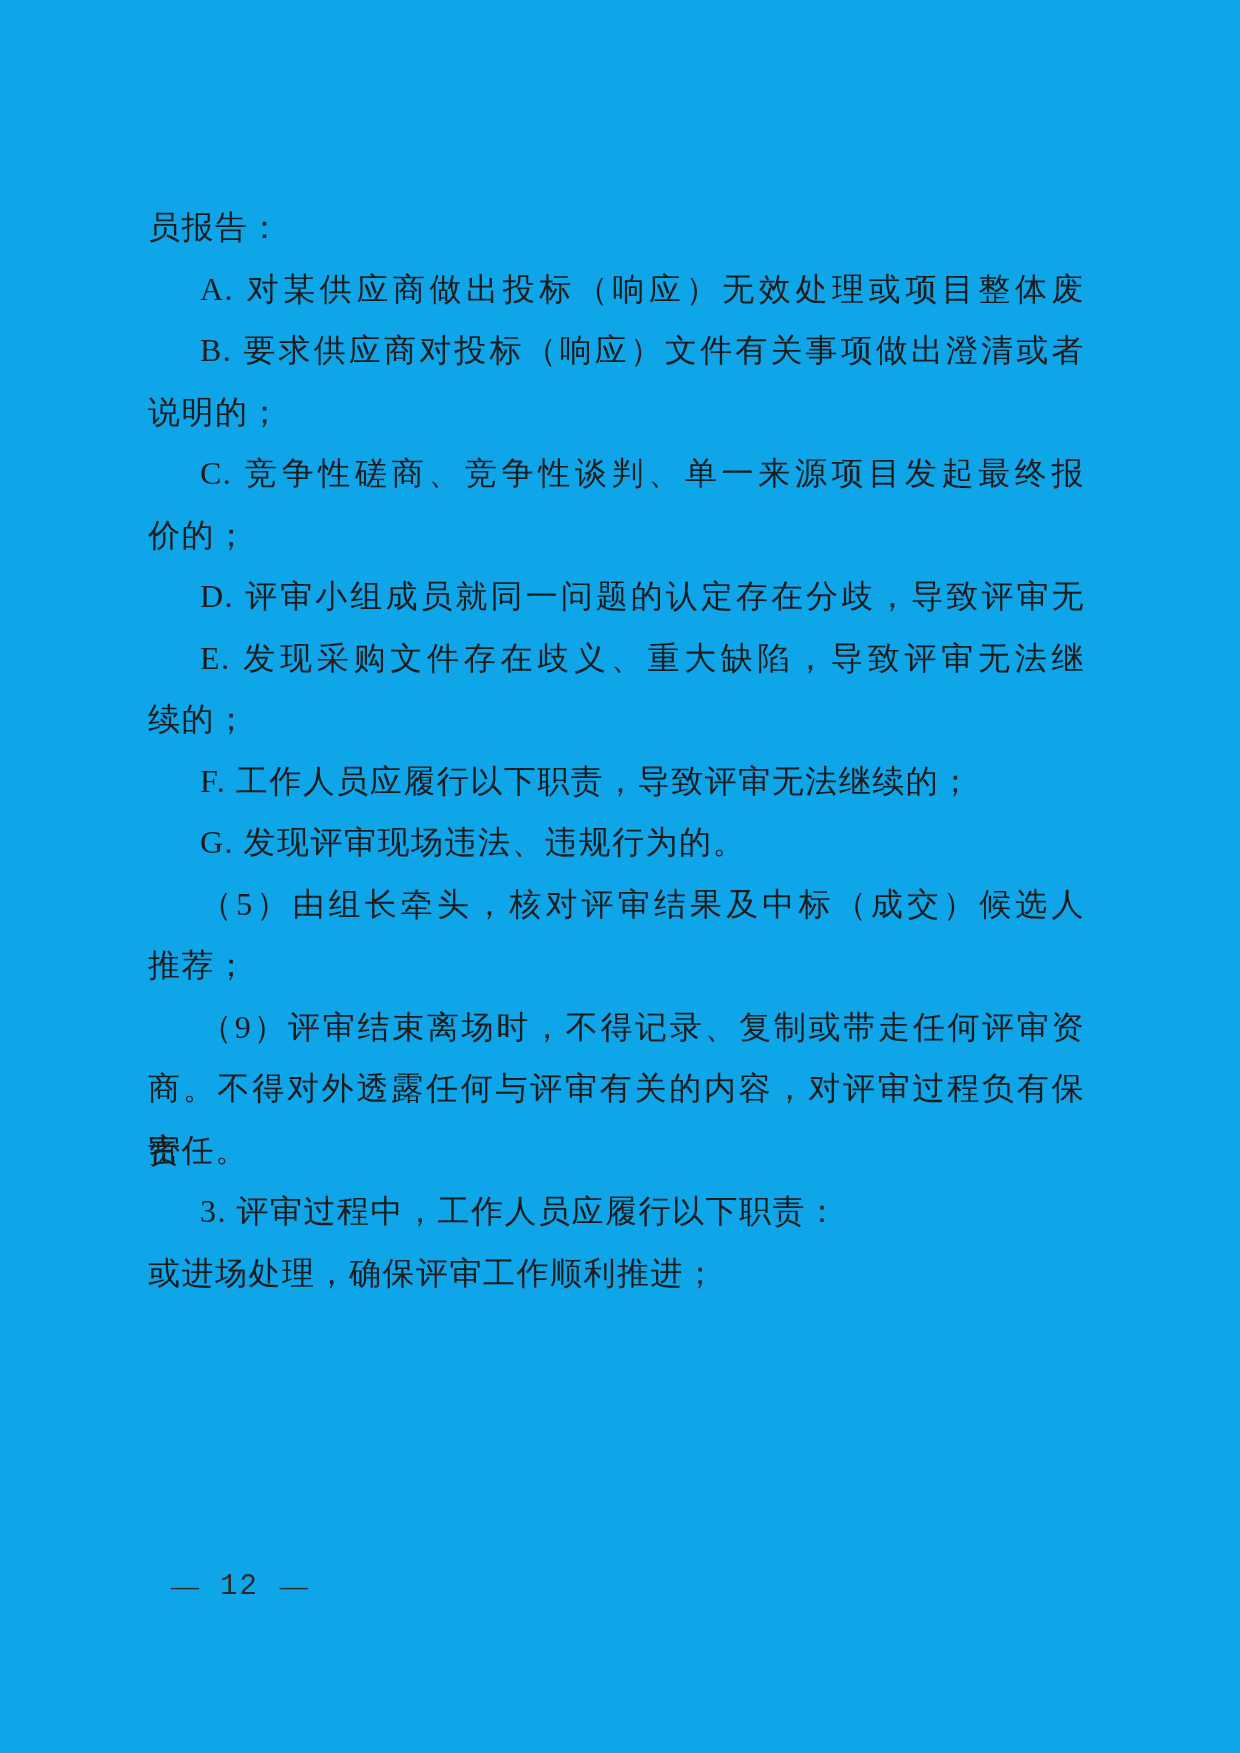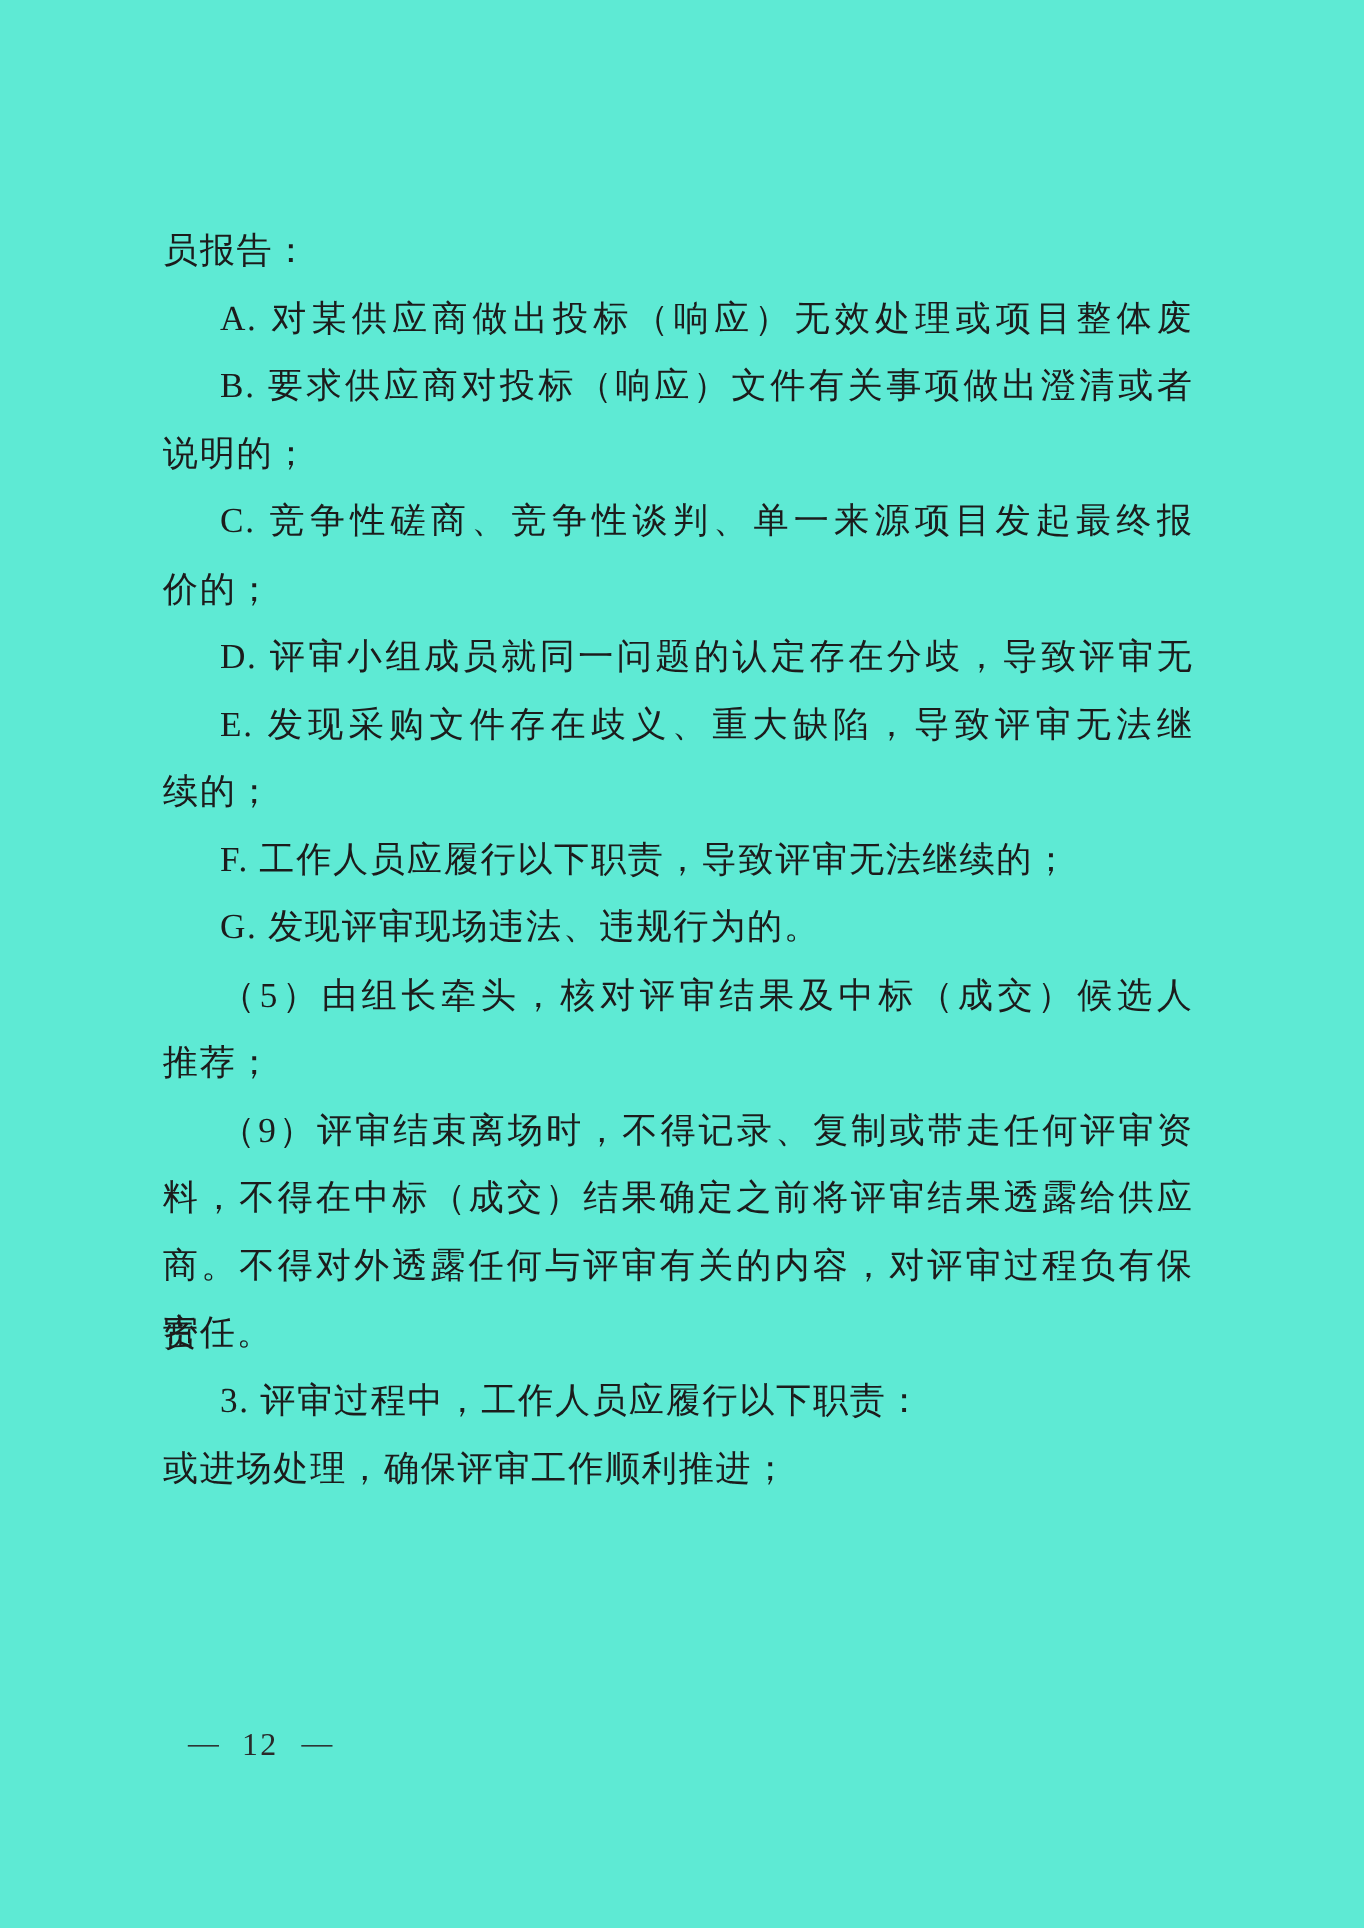--- a/index.html
+++ b/index.html
@@ -10,21 +10,21 @@
     width: 1240px;
     height: 1753px;
     background: #ffffff;
     position: relative;
     font-family: "Liberation Serif", "DejaVu Serif", serif;
     color: #1c1c1c;
   }
   .page {
     position: absolute;
     inset: 0;
-    background: #5eead4;
+    background: #0ea5e9;
     overflow: hidden;
   }
   .body-text {
     position: absolute;
     left: 148px;
     top: 197px;
     width: 937px;
   }
   .line {
     height: 61.5px;
@@ -54,20 +54,21 @@
     gap: 21px;
     font-size: 28px;
     color: #2a2a2a;
   }
   .page-footer .dash {
     letter-spacing: 0;
   }
   .page-footer .pagenum {
     font-size: 29px;
     letter-spacing: 2px;
+    font-family: Liberation Mono, monospace;
   }
 </style>
 </head>
 <body>
 
 <div class="page">
 
   <main class="body-text">
     <div class="line">员报告：</div>
     <div class="line indent fill">A. 对某供应商做出投标（响应）无效处理或项目整体废</div>
@@ -76,21 +77,20 @@
     <div class="line indent fill">C. 竞争性磋商、竞争性谈判、单一来源项目发起最终报</div>
     <div class="line">价的；</div>
     <div class="line indent fill">D. 评审小组成员就同一问题的认定存在分歧，导致评审无</div>
     <div class="line indent fill">E. 发现采购文件存在歧义、重大缺陷，导致评审无法继</div>
     <div class="line">续的；</div>
     <div class="line indent">F. 工作人员应履行以下职责，导致评审无法继续的；</div>
     <div class="line indent">G. 发现评审现场违法、违规行为的。</div>
     <div class="line indent fill">（5）由组长牵头，核对评审结果及中标（成交）候选人</div>
     <div class="line">推荐；</div>
     <div class="line indent fill">（9）评审结束离场时，不得记录、复制或带走任何评审资</div>
-    <div class="line fill">料，不得在中标（成交）结果确定之前将评审结果透露给供应</div>
     <div class="line fill">商。不得对外透露任何与评审有关的内容，对评审过程负有保密</div>
     <div class="line">责任。</div>
     <div class="line indent">3. 评审过程中，工作人员应履行以下职责：</div>
     <div class="line">或进场处理，确保评审工作顺利推进；</div>
   </main>
 
   <footer class="page-footer">
     <span class="dash">—</span>
     <span class="pagenum">12</span>
     <span class="dash">—</span>

